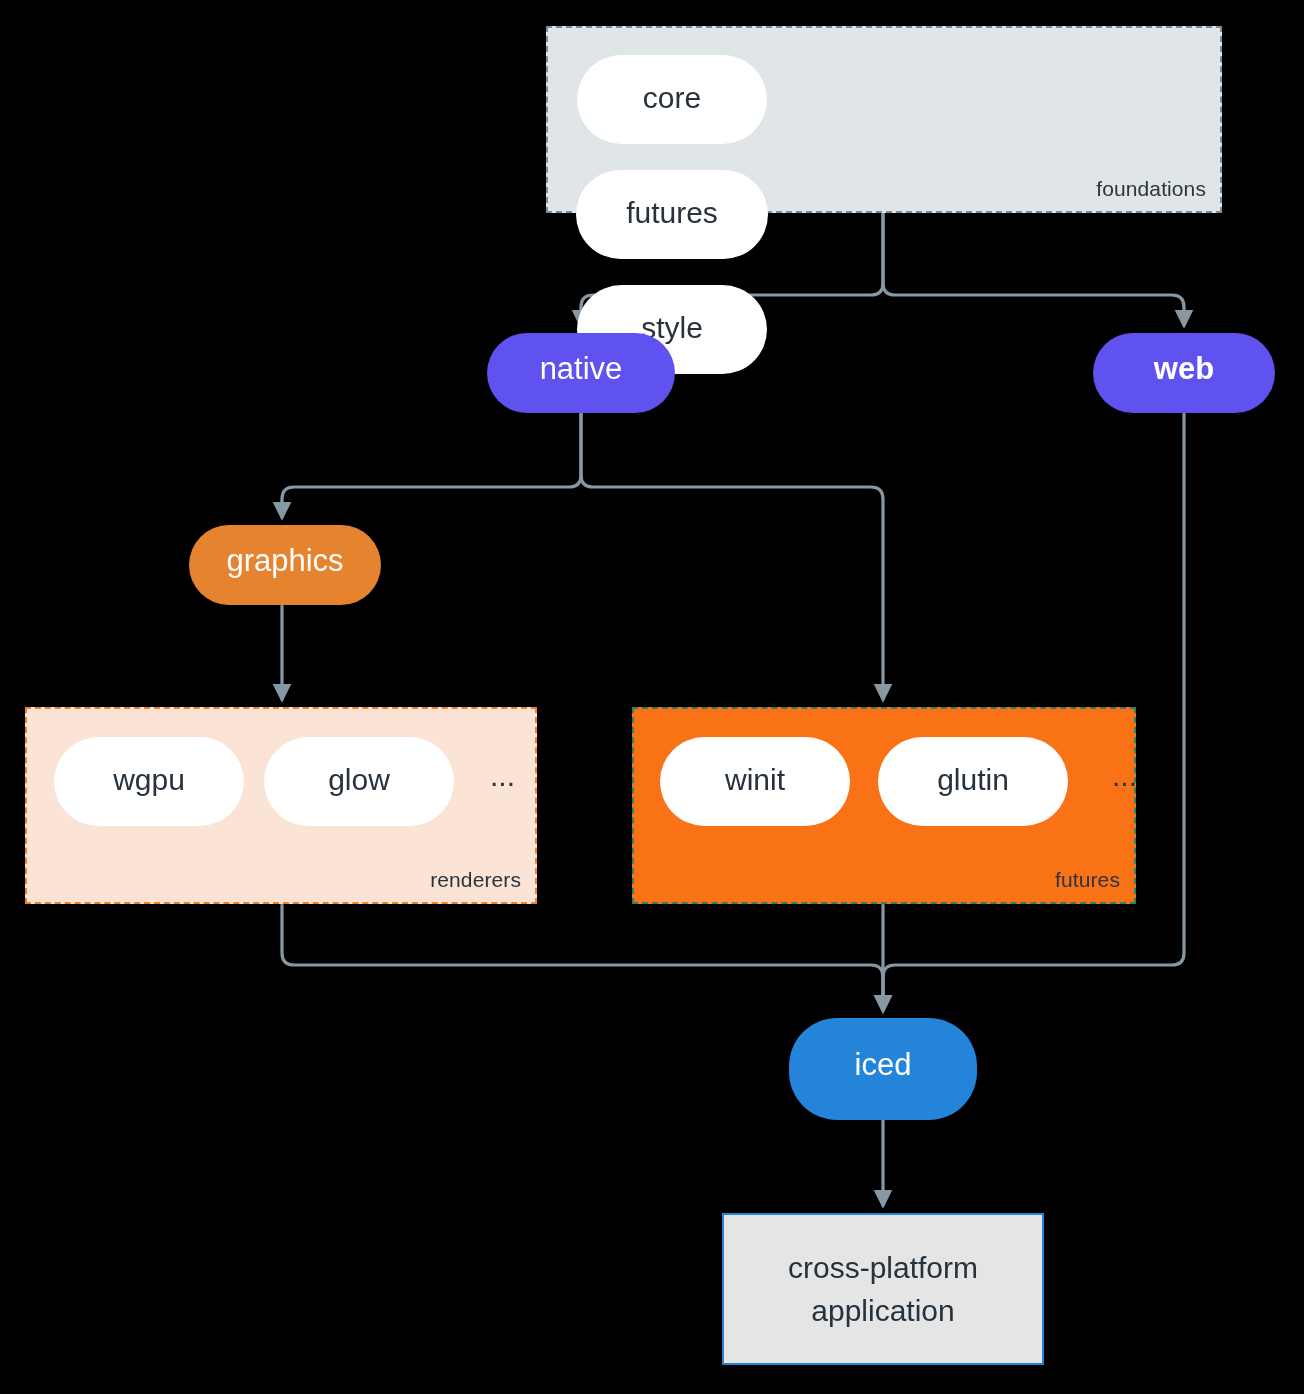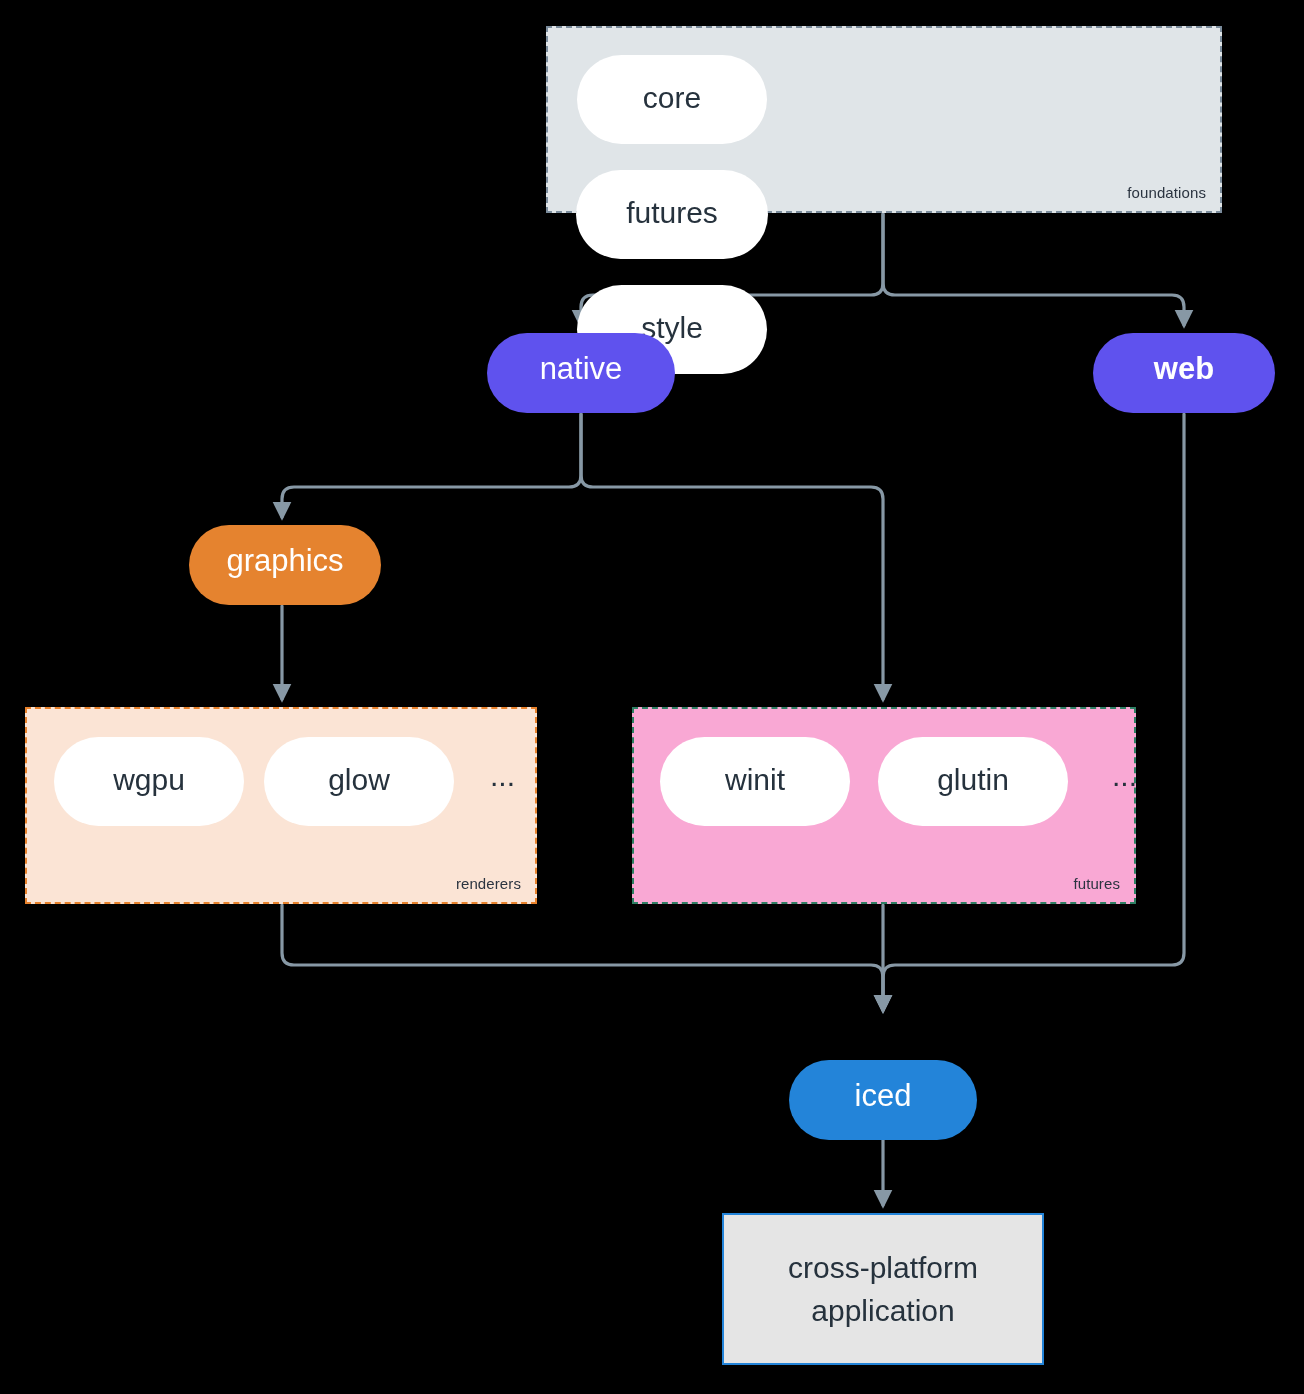--- a/index.html
+++ b/index.html
@@ -28,21 +28,21 @@
   .cluster {
     position: absolute;
     box-sizing: border-box;
     border-style: dashed;
     border-width: 2px;
   }
   .cluster-label {
     position: absolute;
     right: 14px;
     bottom: 10px;
-    font-size: 15px;
+    font-size: 21px;
     color: #2b3440;
     letter-spacing: 0.1px;
     white-space: nowrap;
   }
   .cluster-items {
     position: absolute;
     left: 0;
     top: 0;
     display: flex;
     align-items: center;
@@ -75,21 +75,21 @@
     left: 27px;
     top: 28px;
     gap: 20px;
   }
 
   #cluster-shells {
     left: 632px;
     top: 707px;
     width: 504px;
     height: 197px;
-    background: #f9a8d4;
+    background: #f97316;
     border-color: #2e8064;
   }
   #cluster-shells .cluster-items {
     left: 26px;
     top: 28px;
     gap: 28px;
   }
 
   
   .pill {
@@ -148,23 +148,23 @@
   }
   #node-graphics {
     left: 189px;
     top: 525px;
     width: 192px;
     height: 80px;
     background: #e5832f;
   }
   #node-iced {
     left: 789px;
-    top: 1060px;
+    top: 1018px;
     width: 188px;
-    height: 80px;
+    height: 102px;
     background: #2384d9;
   }
 
   
   #node-application {
     position: absolute;
     left: 722px;
     top: 1213px;
     width: 322px;
     height: 152px;

